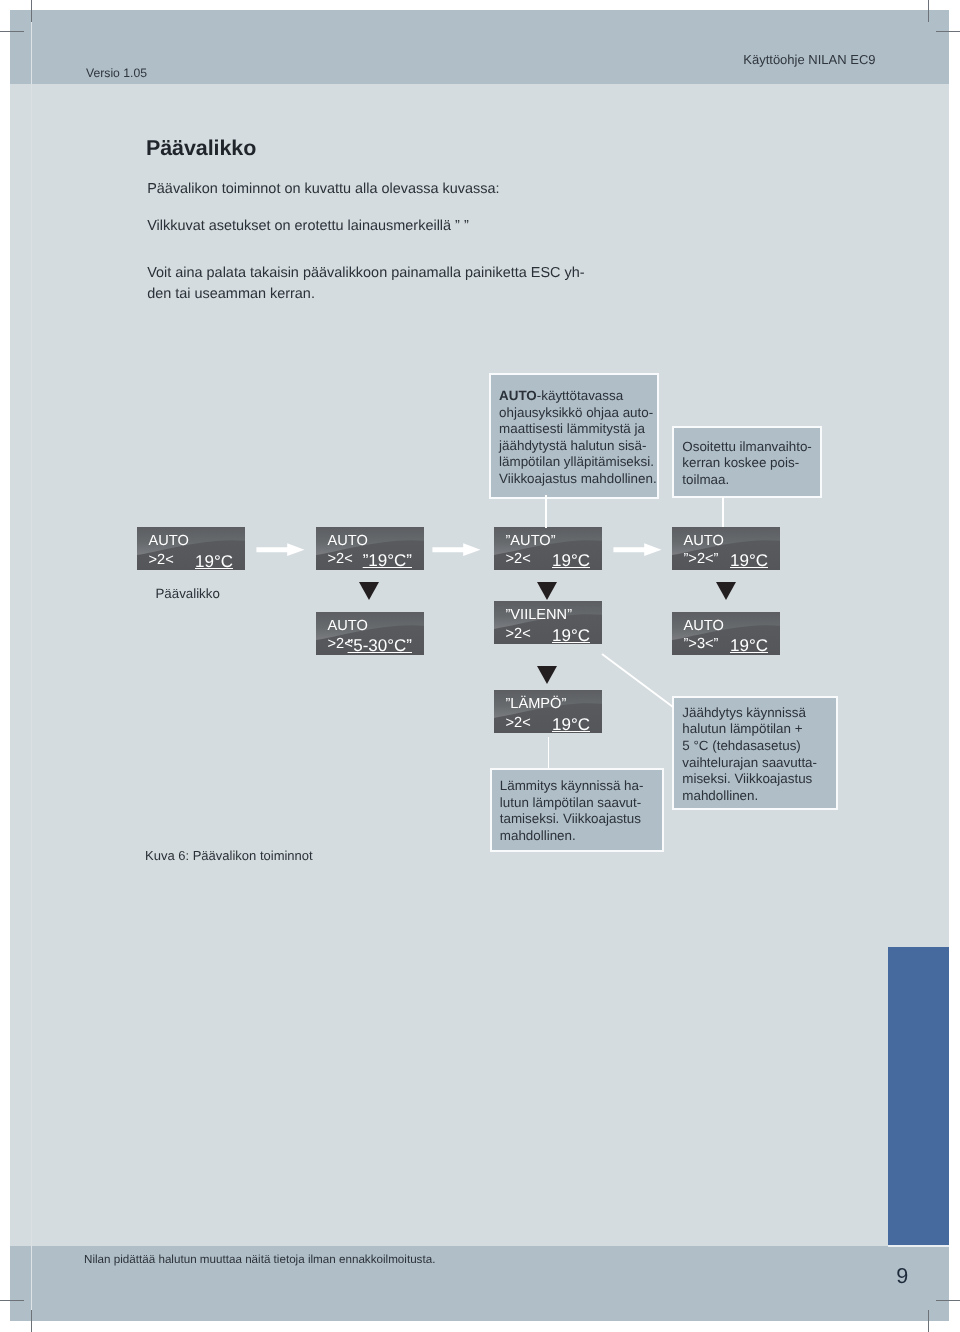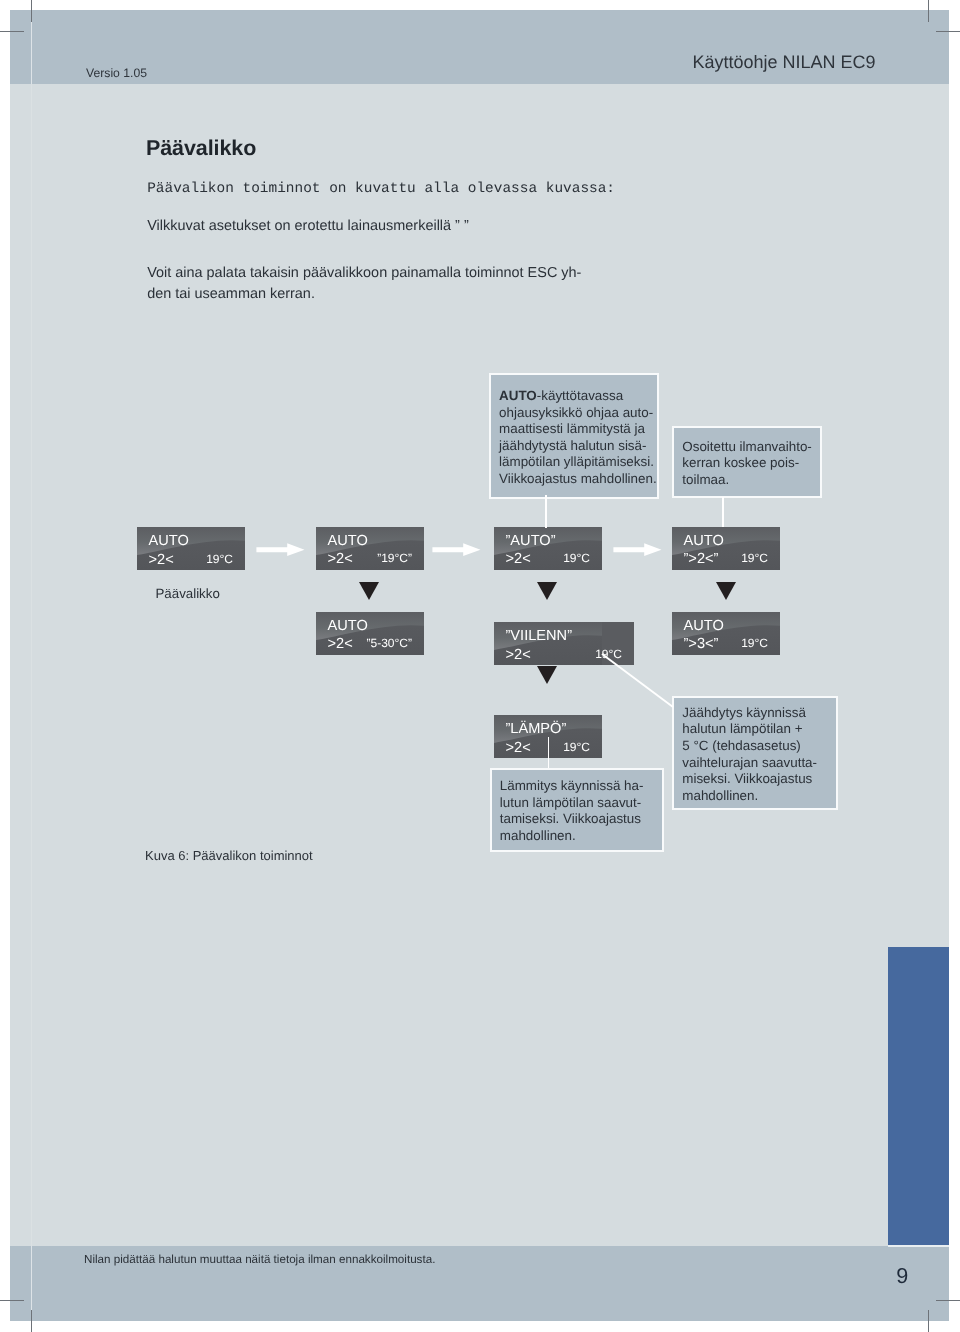--- a/index.html
+++ b/index.html
@@ -15,50 +15,50 @@
   
   .page{position:absolute;left:10px;top:10px;width:939px;height:1311px;background:#d5dcdf;}
   .fold{position:absolute;left:21px;top:0;width:1.2px;height:1311px;background:rgba(255,255,255,.14);}
   .fold-b{position:absolute;left:21px;width:1.2px;background:rgba(255,255,255,.5);}
 
   .band{position:absolute;left:0;width:100%;background:#b0bec8;}
   .band.top{top:0;height:74px;}
   .band.bottom{bottom:0;height:75px;}
 
   .hdr-version{position:absolute;left:86px;top:66px;font-size:12.2px;color:#2f353c;}
-  .hdr-title{position:absolute;right:84.5px;top:51.5px;font-size:18px;color:#2f353c;text-align:center;}
+  .hdr-title{position:absolute;right:84.5px;top:51.5px;font-size:13px;color:#2f353c;text-align:center;}
 
   .ftr-disclaimer{position:absolute;left:84px;top:1253.2px;font-size:11.65px;color:#2b3138;}
   .ftr-pageno{position:absolute;left:884.2px;top:1263.3px;width:36px;text-align:center;font-size:21.6px;color:#1e2a3a;}
 
   .blue-bar{position:absolute;left:888px;top:946.9px;width:61px;height:299.2px;background:#46699e;}
   .blue-sep{position:absolute;left:888px;top:1245.2px;width:61px;height:1.6px;background:#e8eef1;z-index:3;}
 
   
   .h1{position:absolute;left:146px;top:135.6px;font-size:21.5px;font-weight:bold;color:#1f252b;letter-spacing:-.1px;}
   .p{position:absolute;left:147.2px;font-size:14.45px;color:#2b3138;line-height:21.5px;white-space:pre-line;}
-  .p1{top:179.3px;font-family:Liberation Mono, monospace;}
+  .p1{top:179.3px;}
   .p2{top:216px;}
   .p3{top:262.8px;}
 
   .caption{position:absolute;left:145px;top:848.3px;font-size:13px;color:#2b3138;}
   .menulabel{position:absolute;left:155.5px;top:586px;font-size:13.3px;color:#2b3138;}
 
   
   .callout{position:absolute;background:#b0bec8;border:2px solid #f8fafb;box-sizing:border-box;
            color:#2b3138;font-size:13.4px;line-height:16.6px;white-space:pre-line;
            display:flex;align-items:center;padding-left:8.3px;}
   .callout .ci{position:relative;width:100%;top:1.5px;}
 
   
   .lcd{position:absolute;width:108px;height:43px;background:#5a5c60;overflow:hidden;}
   .lcd .t{position:absolute;color:#ffffff;font-size:14.6px;white-space:pre;z-index:3;}
   .lcd .r1{left:11.5px;top:6.2px;}
   .lcd .r2{left:11.5px;top:24.8px;}
-  .lcd .rr{position:absolute;right:12px;top:24.8px;color:#fff;font-size:12px;white-space:pre;z-index:3;}
+  .lcd .rr{position:absolute;right:12px;top:24.8px;color:#fff;font-size:17px;white-space:pre;z-index:3;text-decoration:underline;}
   .lcd .sw{position:absolute;left:0;top:0;z-index:1;}
 
   
   .vline{position:absolute;width:1.7px;background:#ffffff;z-index:6;}
   .darrow{position:absolute;width:0;height:0;border-left:10px solid transparent;border-right:10px solid transparent;border-top:18px solid #231f20;z-index:5;}
   .rarrow{position:absolute;z-index:5;}
   .dline{position:absolute;z-index:6;}
 </style>
 </head>
 <body>
@@ -84,21 +84,21 @@
 <div class="blue-sep"></div>
 
 <div class="hdr-version">Versio 1.05</div>
 <div class="hdr-title">Käyttöohje NILAN EC9</div>
 <div class="ftr-disclaimer">Nilan pidättää halutun muuttaa näitä tietoja ilman ennakkoilmoitusta.</div>
 <div class="ftr-pageno">9</div>
 
 <div class="h1">Päävalikko</div>
 <div class="p p1">Päävalikon toiminnot on kuvattu alla olevassa kuvassa:</div>
 <div class="p p2">Vilkkuvat asetukset on erotettu lainausmerkeillä ” ”</div>
-<div class="p p3">Voit aina palata takaisin päävalikkoon painamalla toiminnot ESC yh-
+<div class="p p3">Voit aina palata takaisin päävalikkoon painamalla painiketta ESC yh-
 den tai useamman kerran.</div>
 <div class="caption">Kuva 6: Päävalikon toiminnot</div>
 <div class="menulabel">Päävalikko</div>
 
 <div class="callout" style="left:488.8px;top:373.4px;width:170px;height:125.8px;">
   <div class="ci"><span style="font-weight:bold">AUTO</span><span>-käyttötavassa
 ohjausyksikkö ohjaa auto-
 maattisesti lämmitystä ja
 jäähdytystä halutun sisä-
 lämpötilan ylläpitämiseksi.
@@ -242,21 +242,21 @@
           <stop offset="100%" stop-color="#54565a"></stop>
         </linearGradient>
       </defs>
       <rect width="108" height="43" fill="url(#lcdBot)"></rect>
       <path d="M0 0 L108 0 L108 13.8 C70 10 20 25 0 28 Z" fill="url(#lcdTop)"></path>
     </svg>
     <span class="t r1">AUTO</span>
     <span class="t r2">&gt;2&lt;</span>
     <span class="rr">”5-30°C”</span>
   </div>
-<div class="lcd" style="left:494px;top:622px;padding-left:32px;">
+<div class="lcd" style="left:494px;top:601px;">
     <svg class="sw" width="108" height="43" viewBox="0 0 108 43">
       <defs>
         <linearGradient id="lcdTop" gradientUnits="userSpaceOnUse" x1="0" y1="0" x2="0" y2="28">
           <stop offset="0%" stop-color="#5c5e62"></stop>
           <stop offset="55%" stop-color="#666a6d"></stop>
           <stop offset="100%" stop-color="#7a7c80"></stop>
         </linearGradient>
         <linearGradient id="lcdBot" gradientUnits="userSpaceOnUse" x1="0" y1="0" x2="0" y2="43">
           <stop offset="0%" stop-color="#5a5c60"></stop>
           <stop offset="100%" stop-color="#54565a"></stop>
@@ -282,21 +282,21 @@
           <stop offset="100%" stop-color="#54565a"></stop>
         </linearGradient>
       </defs>
       <rect width="108" height="43" fill="url(#lcdBot)"></rect>
       <path d="M0 0 L108 0 L108 13.8 C70 10 20 25 0 28 Z" fill="url(#lcdTop)"></path>
     </svg>
     <span class="t r1">AUTO</span>
     <span class="t r2">”&gt;3&lt;”</span>
     <span class="rr">19°C</span>
   </div>
-<div class="lcd" style="left:494px;top:715px;">
+<div class="lcd" style="left:494px;top:690px;">
     <svg class="sw" width="108" height="43" viewBox="0 0 108 43">
       <defs>
         <linearGradient id="lcdTop" gradientUnits="userSpaceOnUse" x1="0" y1="0" x2="0" y2="28">
           <stop offset="0%" stop-color="#5c5e62"></stop>
           <stop offset="55%" stop-color="#666a6d"></stop>
           <stop offset="100%" stop-color="#7a7c80"></stop>
         </linearGradient>
         <linearGradient id="lcdBot" gradientUnits="userSpaceOnUse" x1="0" y1="0" x2="0" y2="43">
           <stop offset="0%" stop-color="#5a5c60"></stop>
           <stop offset="100%" stop-color="#54565a"></stop>

